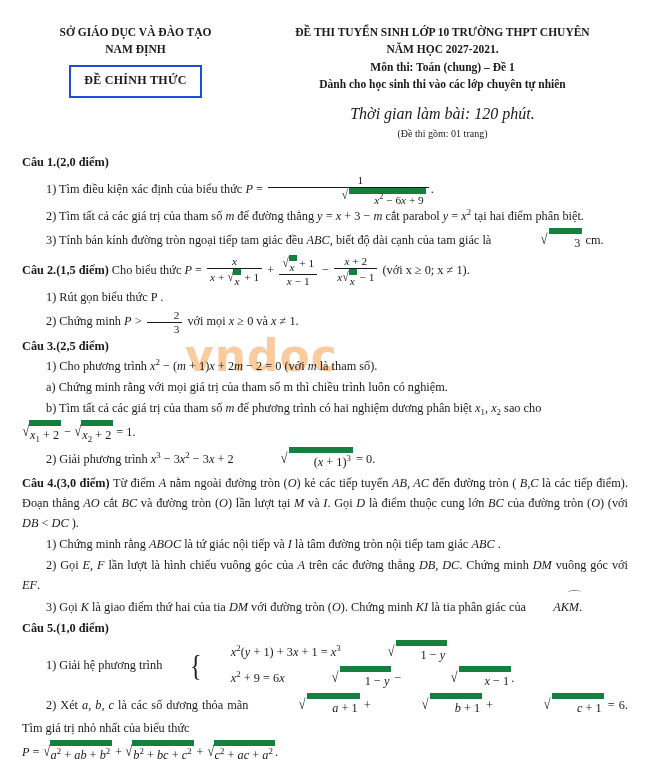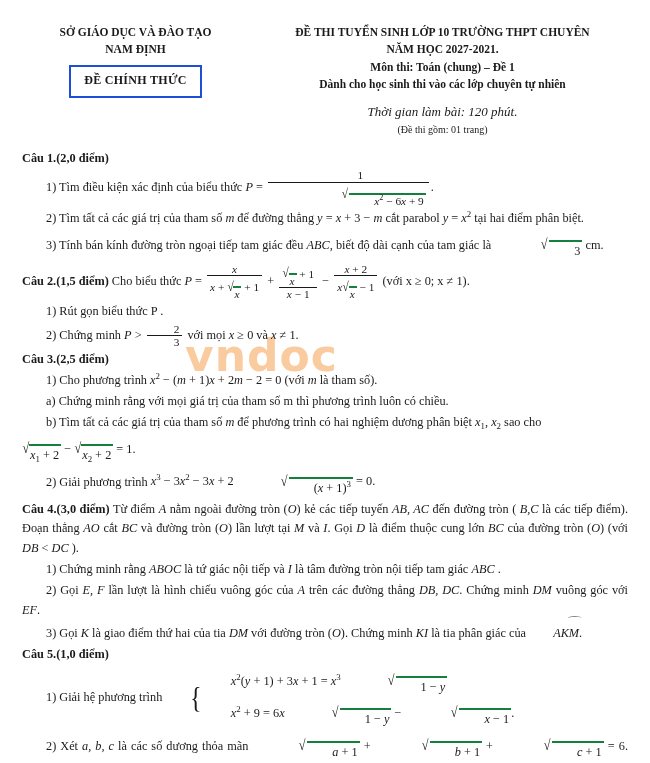--- a/index.html
+++ b/index.html
@@ -75,21 +75,21 @@
     text-align: center;
     font-size: 11.5px;
     line-height: 1.5;
   }
   .header-right .hr-b {
     font-weight: bold;
   }
   .time-line {
     margin-top: 9px;
     font-style: italic;
-    font-size: 13px;
+    font-size: 16px;
   }
   .pages-line {
     font-size: 10px;
   }
 
   
   .body {
     padding: 12px 22px 0 22px;
     font-size: 12.3px;
     line-height: 1.62;
@@ -131,24 +131,23 @@
   }
   .sqrt > .rad {
     display: inline-block;
     vertical-align: middle;
     font-size: 1.18em;
     transform: scaleX(0.85) translateY(-0.04em);
   }
   .sqrt > .rand {
     display: inline-block;
     vertical-align: middle;
-    border-top: 2px solid #15803d;
+    border-top: 6px solid #15803d;
     padding: 0 2px 0 1px;
     margin-left: -1px;
-    margin-top: 10px;
   }
   sup { font-size: 0.72em; vertical-align: super; line-height: 0; }
   sub { font-size: 0.72em; vertical-align: sub; line-height: 0; }
   .over-arc {
     display: inline-block;
     position: relative;
     padding-top: 2px;
   }
   .over-arc::before {
     content: "⌒";
@@ -266,21 +265,21 @@
         </span>
         <span>với mọi <span class="m">x</span> ≥ 0 và <span class="m">x</span> ≠ 1.</span>
       </div>
 
       <div class="p">
         <span class="q-head">Câu 3.(2,5 điểm)</span>
       </div>
       <div class="p indent1">
         1) Cho phương trình <span class="m">x</span><sup>2</sup> − (<span class="m">m</span> + 1)<span class="m">x</span> + 2<span class="m">m</span> − 2 = 0 (với <span class="m">m</span> là tham số).
       </div>
-      <div class="p indent1">a) Chứng minh rằng với mọi giá trị của tham số m thì phương trình luôn có chiều.</div>
+      <div class="p indent1">a) Chứng minh rằng với mọi giá trị của tham số m thì chiều trình luôn có nghiệm.</div>
       <div class="p indent1">
         b) Tìm tất cả các giá trị của tham số <span class="m">m</span> để phương trình có hai nghiệm dương phân biệt <span class="m">x</span><sub>1</sub>, <span class="m">x</span><sub>2</sub> sao cho
       </div>
       <div class="p">
         <span class="sqrt"><span class="rad">√</span><span class="rand"><span class="m">x</span><sub>1</sub> + 2</span></span>
         −
         <span class="sqrt"><span class="rad">√</span><span class="rand"><span class="m">x</span><sub>2</sub> + 2</span></span>
         <span>= 1.</span>
       </div>
       <div class="p indent1">

